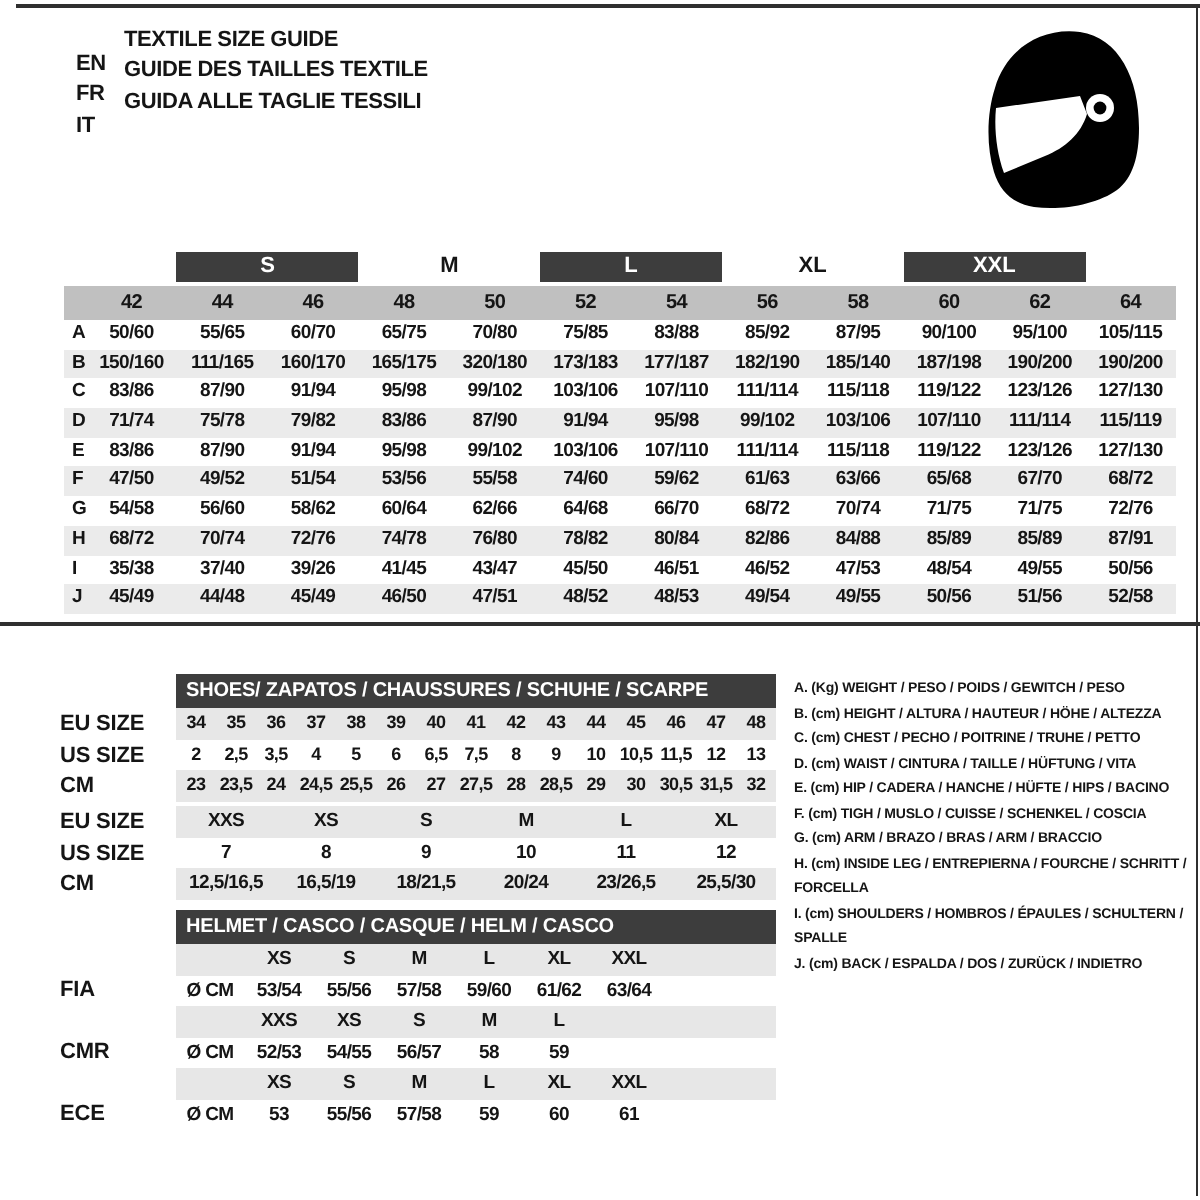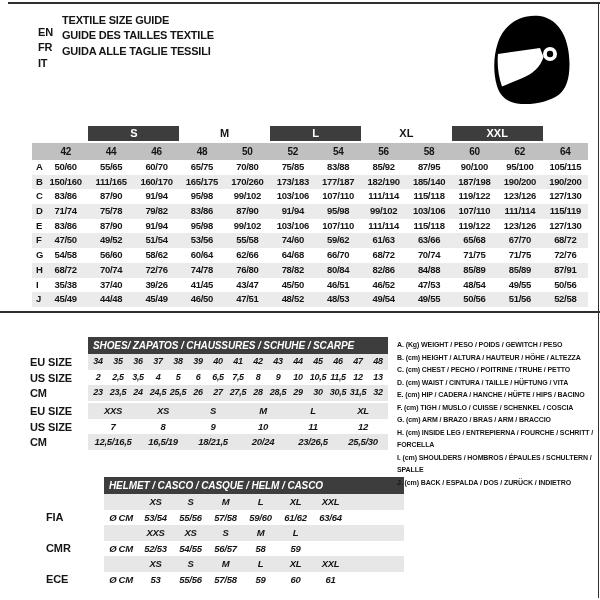--- a/index.html
+++ b/index.html
@@ -24,21 +24,21 @@
   .mt-cols{height:17px;line-height:17px;background:#c0c0c0;}
   .mt-cols .mt-cell{font-size:10px;font-weight:700;}
   .mt-data{height:14.7px;line-height:14.7px;}
   .mt-data.stripe{background:#ebebeb;}
   .mt-label{font-size:9.5px;font-weight:700;text-align:left;padding-left:4px;}
   .mt-cell{text-align:center;font-size:9.5px;font-weight:700;letter-spacing:-0.3px;white-space:nowrap;}
   
   .section{position:absolute;left:30px;width:358px;}
   .sec-row{display:flex;}
   .sec-label{width:58px;font-size:11px;font-weight:700;display:flex;align-items:center;letter-spacing:-0.1px;}
-  .sec-content{width:300px;font-style:italic;}
+  .sec-content{width:300px;}
   .sec-title{height:17px;line-height:17px;background:#3d3d3d;color:#ffffff;
              font-size:10px;font-weight:700;padding-left:5px;box-sizing:border-box;letter-spacing:-0.1px;white-space:nowrap;}
   .sub-cells{display:grid;height:15.7px;line-height:15.7px;}
   .sub-cells.shaded{background:#e7e7e7;}
   .sub-cell{text-align:center;font-size:9px;font-weight:700;letter-spacing:-0.3px;white-space:nowrap;overflow:visible;}
   .shoes-grid{grid-template-columns:repeat(15,1fr);}
   .gloves-grid{grid-template-columns:repeat(6,1fr);}
   .gloves-grid .sub-cell{font-size:9.5px;}
   .helmet-grid{grid-template-columns:34px repeat(6,35px) 1fr;height:15.5px;line-height:15.5px;}
   .helmet-grid .sub-cell{font-size:9.5px;}
@@ -114,21 +114,21 @@
         <span class="mt-cell">90/100</span>
         <span class="mt-cell">95/100</span>
         <span class="mt-cell">105/115</span>
       </div>
       <div class="mt-row mt-data stripe">
         <span class="mt-label">B</span>
         <span class="mt-cell">150/160</span>
         <span class="mt-cell">111/165</span>
         <span class="mt-cell">160/170</span>
         <span class="mt-cell">165/175</span>
-        <span class="mt-cell">170/260</span>
+        <span class="mt-cell">320/180</span>
         <span class="mt-cell">173/183</span>
         <span class="mt-cell">177/187</span>
         <span class="mt-cell">182/190</span>
         <span class="mt-cell">185/140</span>
         <span class="mt-cell">187/198</span>
         <span class="mt-cell">190/200</span>
         <span class="mt-cell">190/200</span>
       </div>
       <div class="mt-row mt-data">
         <span class="mt-label">C</span>
@@ -348,21 +348,21 @@
         <div class="sec-content sub-cells gloves-grid shaded">
           <span class="sub-cell">12,5/16,5</span>
           <span class="sub-cell">16,5/19</span>
           <span class="sub-cell">18/21,5</span>
           <span class="sub-cell">20/24</span>
           <span class="sub-cell">23/26,5</span>
           <span class="sub-cell">25,5/30</span>
         </div>
       </div>
     </div>
-  <div class="section" id="helmet-section" style="top:477px;margin-left:16px;">
+  <div class="section" id="helmet-section" style="top:455px;">
       <div class="sec-row">
         <div class="sec-label"></div>
         <div class="sec-content sec-title">HELMET / CASCO / CASQUE / HELM / CASCO</div>
       </div>
       <div class="sec-row">
         <div class="sec-label"></div>
         <div class="sec-content sub-cells helmet-grid shaded">
           <span class="sub-cell"></span>
           <span class="sub-cell">XS</span>
           <span class="sub-cell">S</span>

